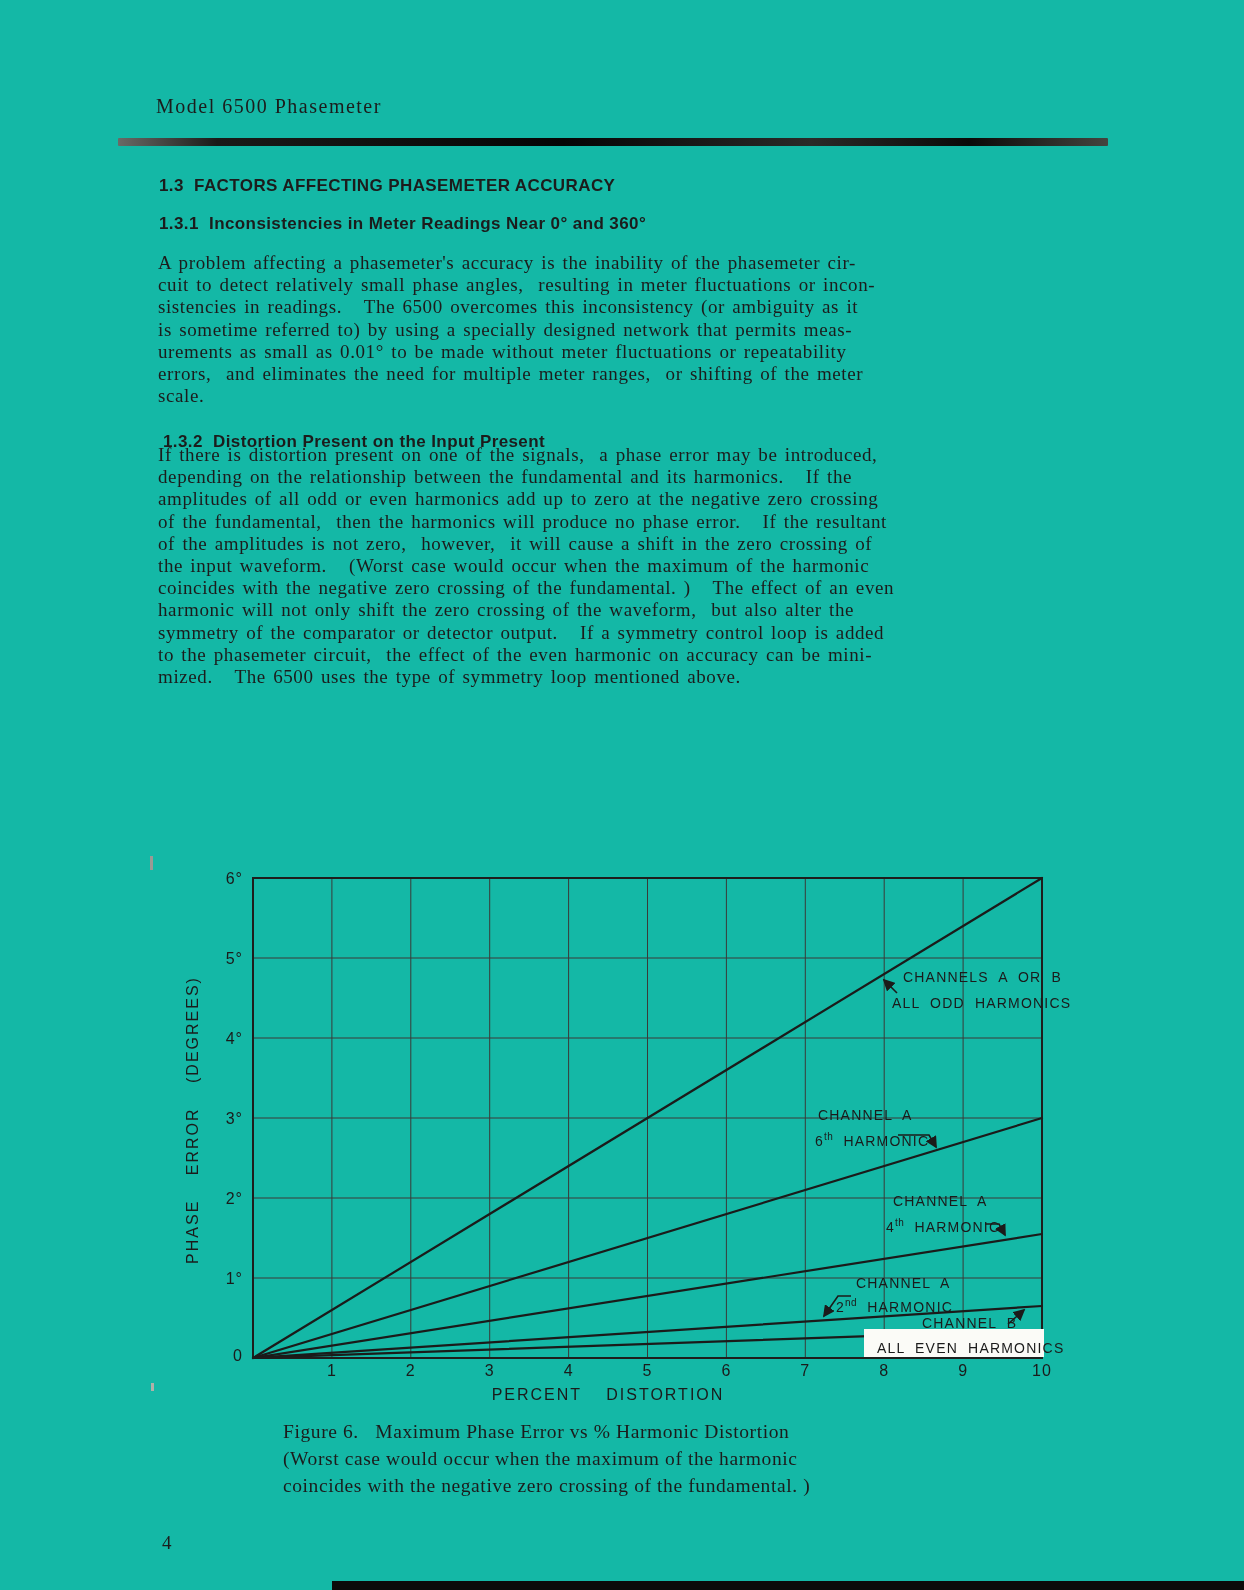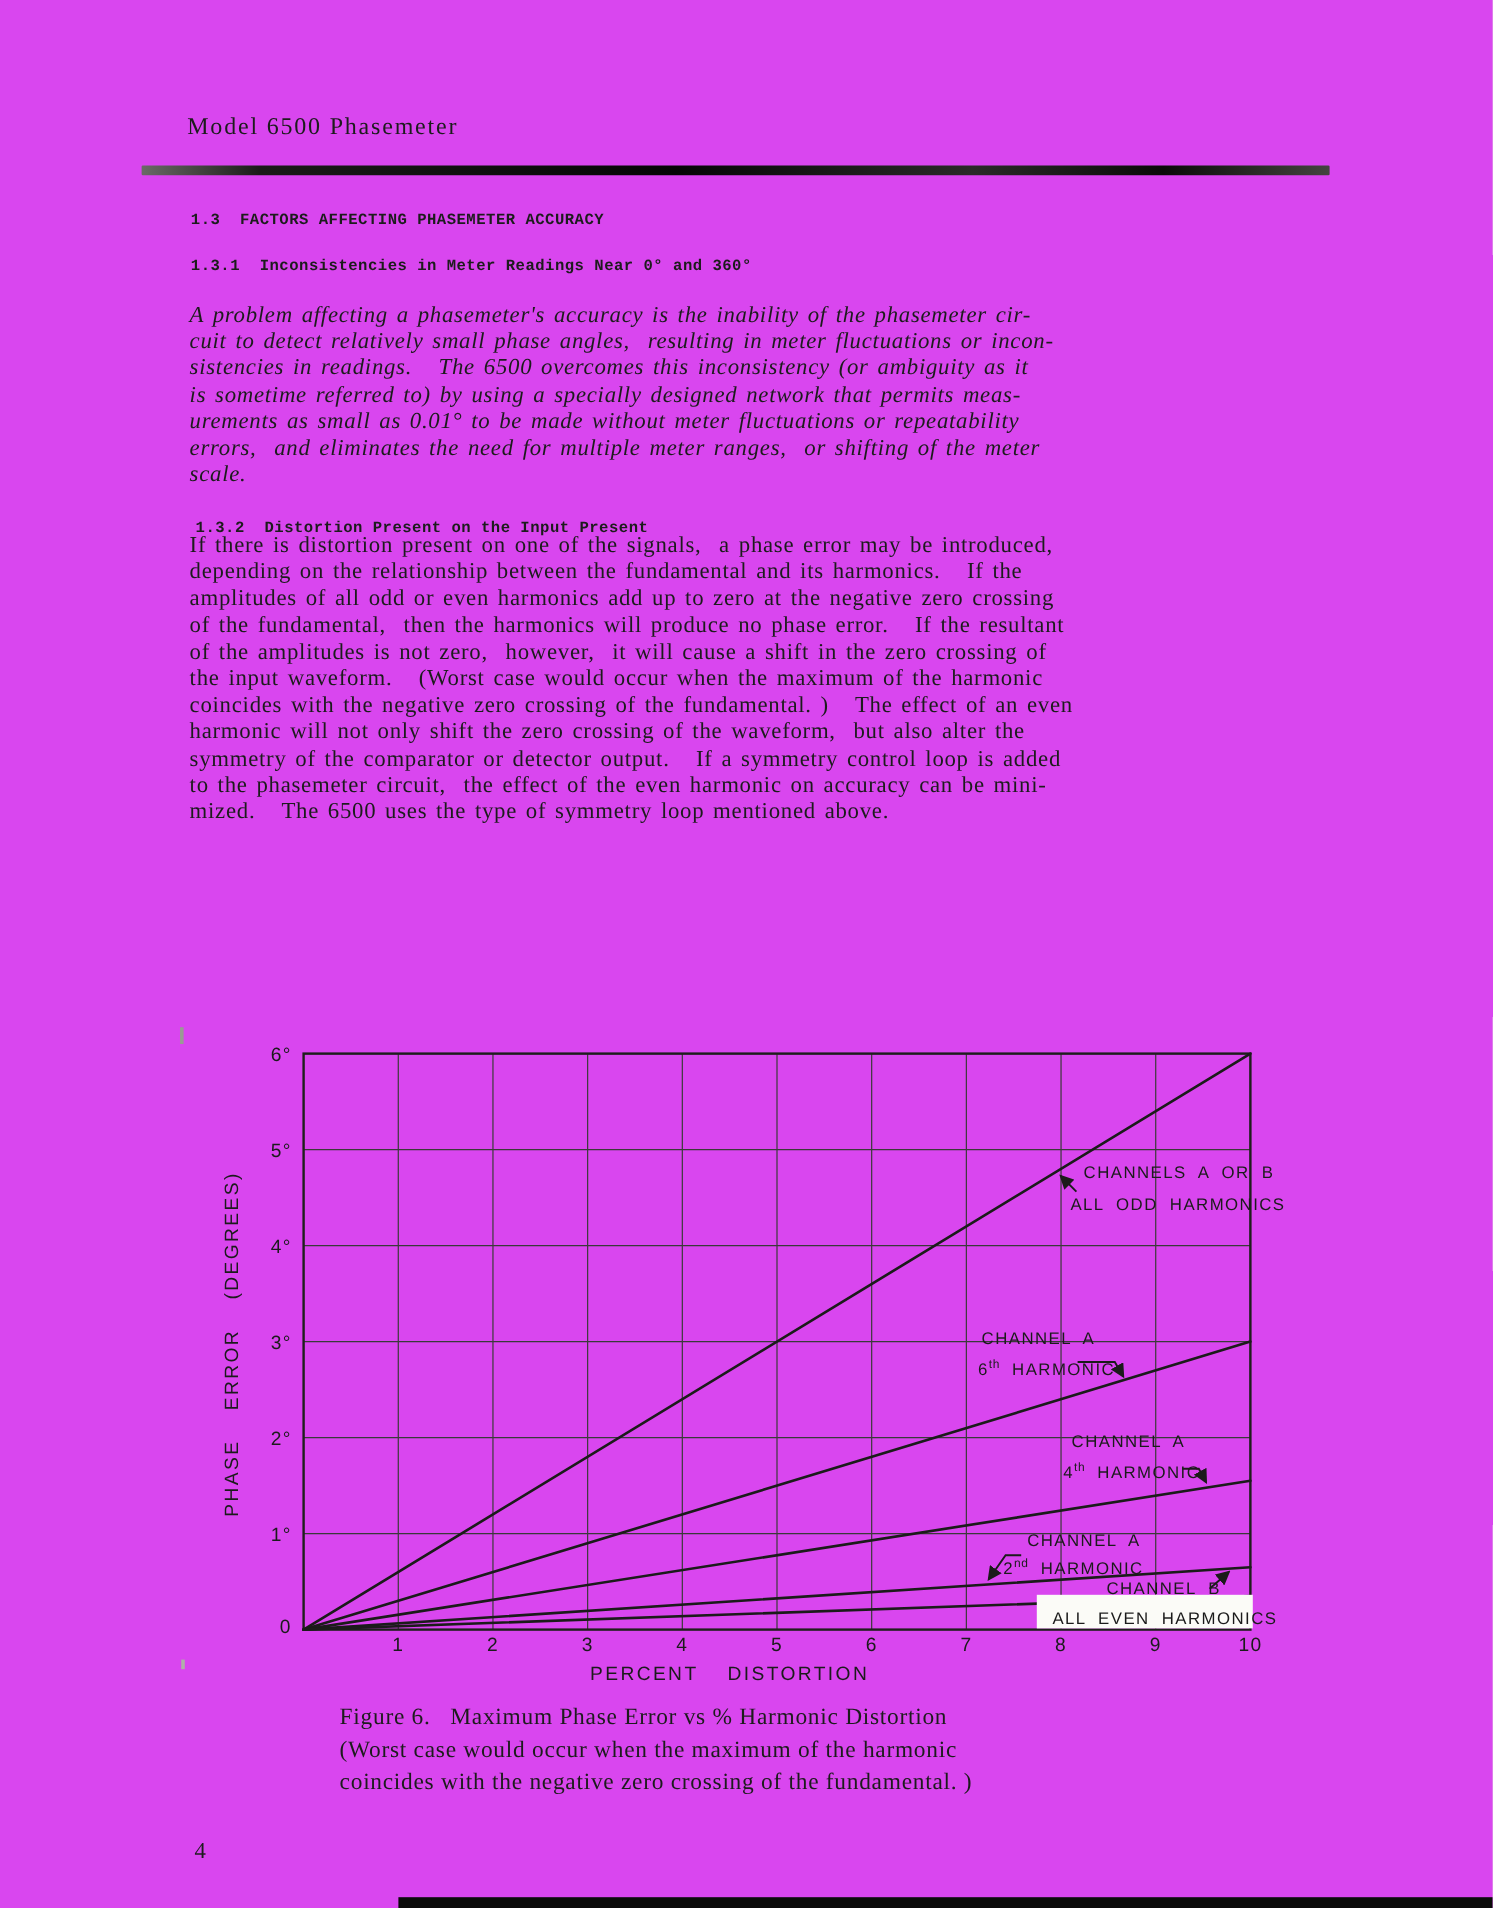--- a/index.html
+++ b/index.html
@@ -1,41 +1,41 @@
 <!DOCTYPE html>
 <html><head>
 <meta charset="utf-8">
 <style>
   html,body{margin:0;padding:0;background:#e8e8e4;}
   .page{
     position:relative;width:1244px;height:1590px;margin:0 auto;
-    background:#d946ef;color:#1c1c1c;overflow:hidden;
+    background:#14b8a6;color:#1c1c1c;overflow:hidden;
     font-family:"Liberation Serif", serif;
   }
   .abs{position:absolute;}
   .doc-title{
     left:156px;top:95px;font-size:20px;letter-spacing:1.5px;
   }
   .rule{
     left:118px;top:138px;width:990px;height:8px;
     background:linear-gradient(90deg,#6a6a66 0%,#1a1a18 10%,#050505 45%,#2a2a28 70%,#0a0a08 86%,#44443f 100%);
     border-radius:1px;
   }
   .h-sans{
-    font-family:Liberation Mono, monospace;font-weight:bold;
-    font-size:13px;letter-spacing:0.4px;white-space:pre;
+    font-family:Liberation Sans, sans-serif;font-weight:bold;
+    font-size:17px;letter-spacing:0.4px;white-space:pre;
   }
   .s13{left:159px;top:176px;}
   .s131{left:159px;top:214px;}
   .s132{left:163px;top:432px;}
   .para{
     left:158px;width:1020px;font-size:19px;line-height:22.2px;
     letter-spacing:0.6px;word-spacing:2px;white-space:pre-wrap;
   }
-  .p1{top:252px;font-style:italic;}
+  .p1{top:252px;}
   .p2{top:444px;}
   .p3{top:729px;}
   .p4{top:810px;}
   .caption{
     left:283px;top:1418px;width:720px;font-size:19.5px;line-height:27px;
     letter-spacing:0.6px;white-space:pre-wrap;
   }
   .pageno{left:162px;top:1532px;font-size:19px;}
   .chart-svg{left:140px;top:852px;}
   svg text{

